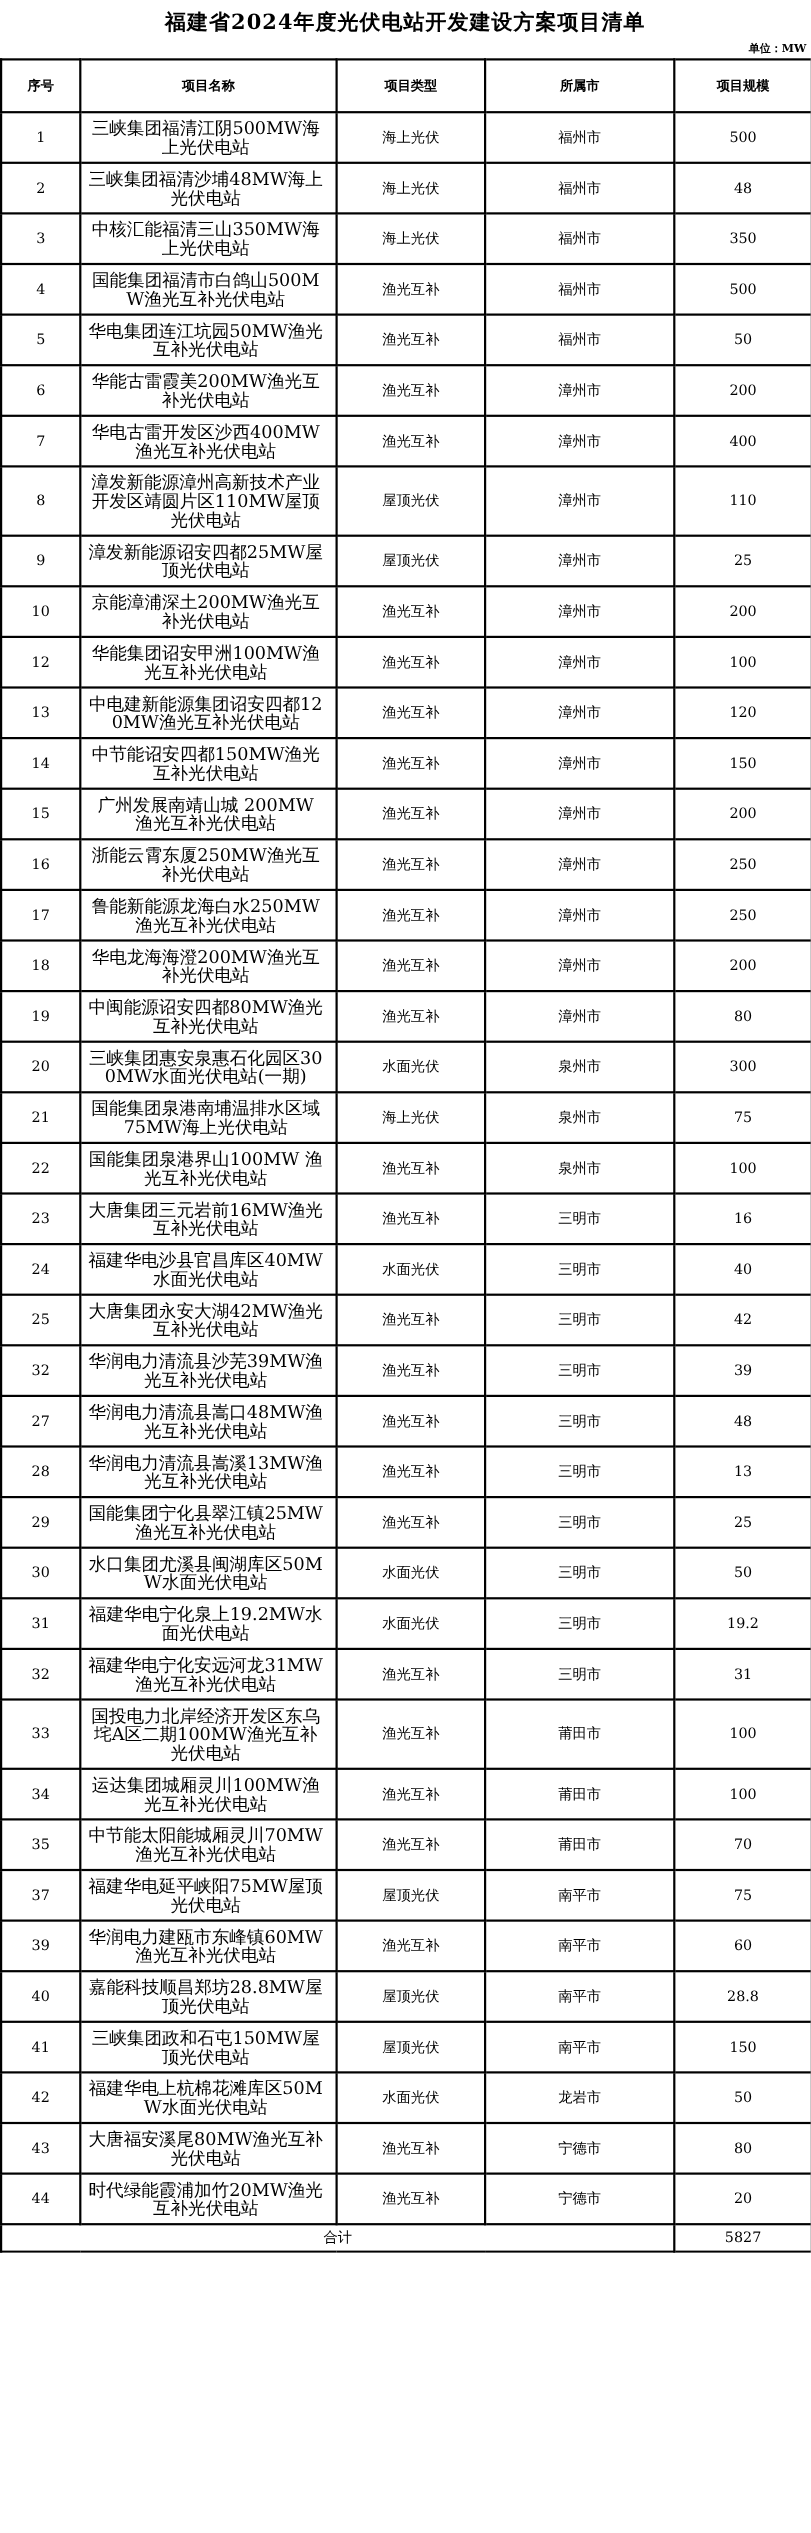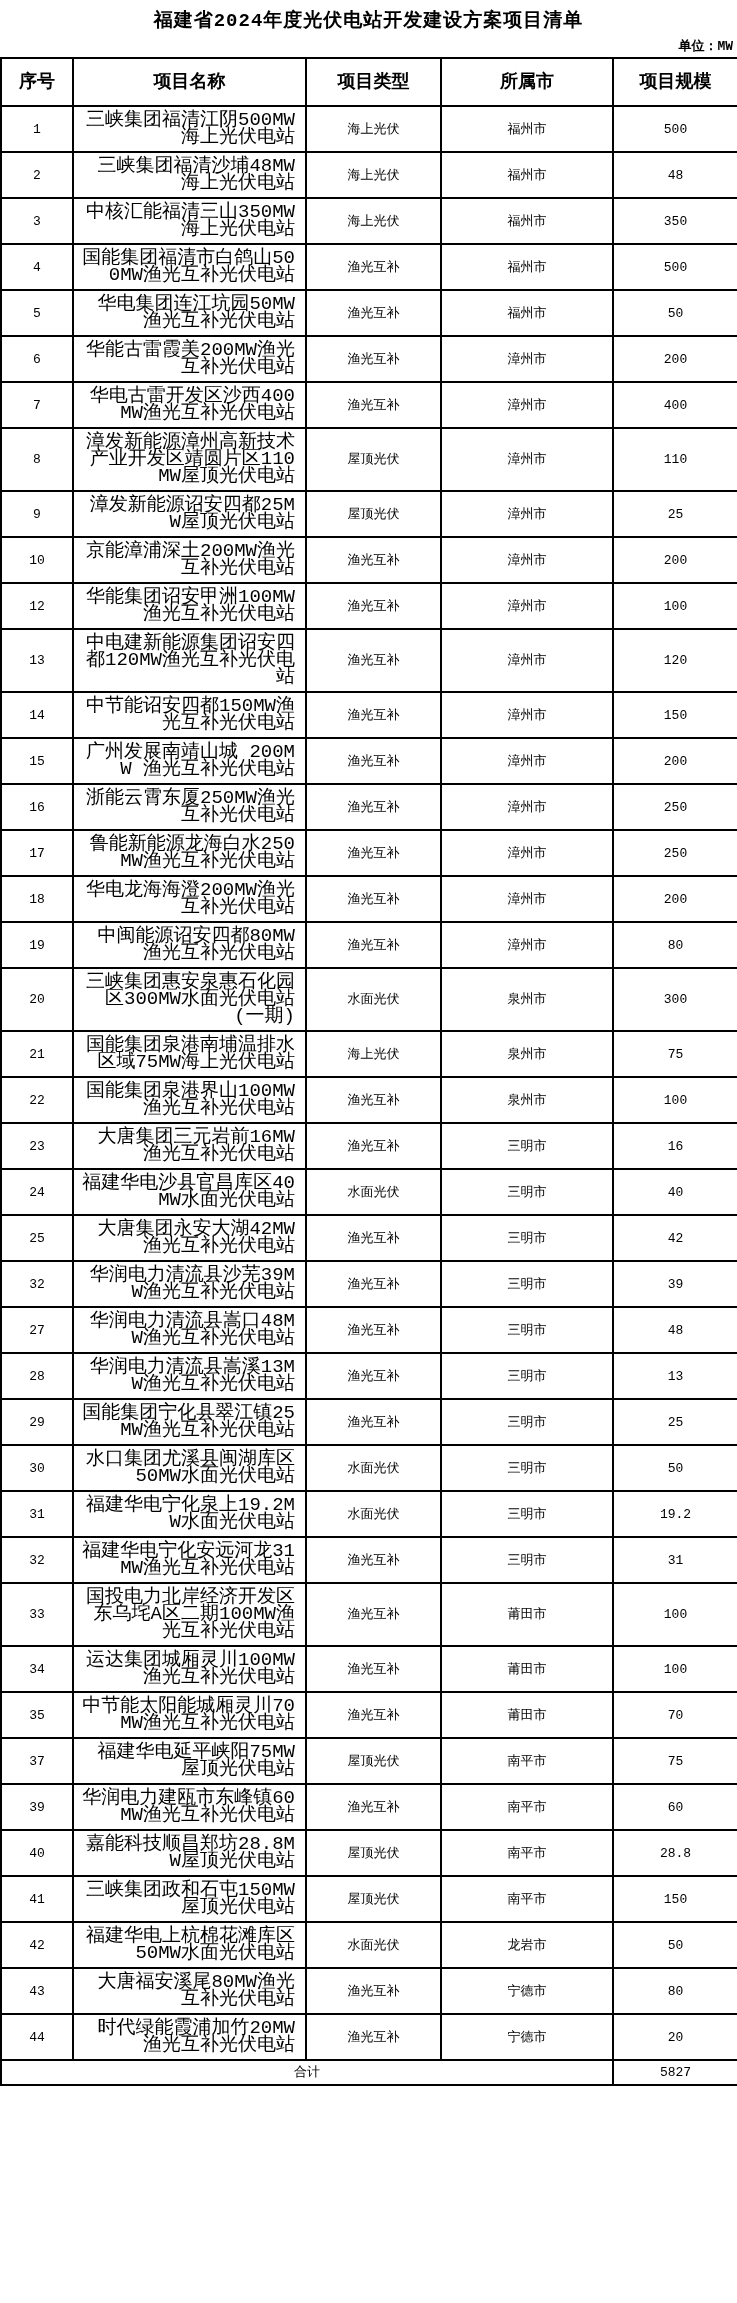--- a/index.html
+++ b/index.html
@@ -5,32 +5,31 @@
   html, body {
     margin: 0;
     padding: 0;
     background: #ffffff;
     color: #000000;
     font-family: "DejaVu Serif", "Liberation Serif", serif;
   }
   .sheet {
     width: 737px;
     background: #ffffff;
-    font-family: Liberation Mono, monospace;
   }
   .title {
     text-align: center;
     font-size: 19px;
     font-weight: bold;
     padding: 7px 0 3px 0;
     letter-spacing: 1px;
   }
   .unit-row {
     text-align: right;
-    font-size: 13px;
+    font-size: 10px;
     font-weight: bold;
     padding: 1px 4px 2px 0;
   }
   table.project-table {
     border-collapse: collapse;
     table-layout: fixed;
     width: 737px;
     border: 2px solid #000000;
   }
   .project-table th,
@@ -39,28 +38,28 @@
     font-size: 13px;
     line-height: 17px;
     vertical-align: middle;
     text-align: center;
     padding: 5px 2px;
     overflow: hidden;
     word-break: break-all;
   }
   .project-table thead th {
     font-weight: bold;
-    font-size: 18px;
+    font-size: 12px;
     height: 36px;
   }
   .project-table td.col-name {
-    text-align: right;
+    text-align: center;
     padding-left: 5px;
     padding-right: 10px;
-    font-size: 19px;
+    font-size: 16px;
   }
   .project-table tfoot td {
     height: 16px;
     padding: 3px 2px;
   }
   col.c-no    { width: 72px; }
   col.c-name  { width: 233px; }
   col.c-type  { width: 135px; }
   col.c-city  { width: 172px; }
   col.c-scale { width: 125px; }

